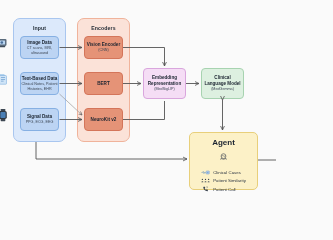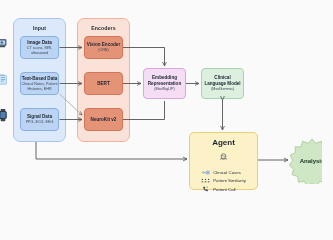--- a/index.html
+++ b/index.html
@@ -7,21 +7,20 @@
     padding: 0;
     background: #fafafa;
   }
   #canvas {
     position: relative;
     width: 276px;
     height: 222px;
     background: #fafafa;
     font-family: "Liberation Sans", sans-serif;
     overflow: hidden;
-    padding-left: 46px;
   }
   .group-panel {
     position: absolute;
     border-radius: 7px;
     box-sizing: border-box;
   }
   .group-title {
     position: absolute;
     left: 0;
     right: 0;

